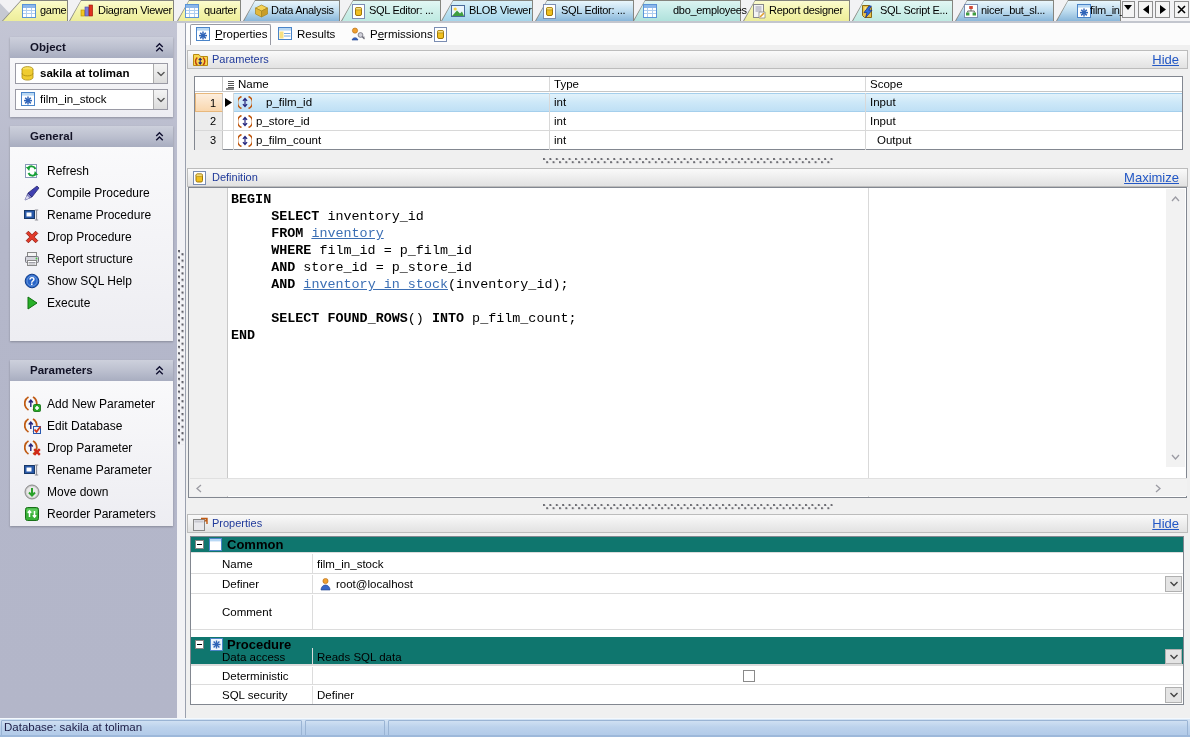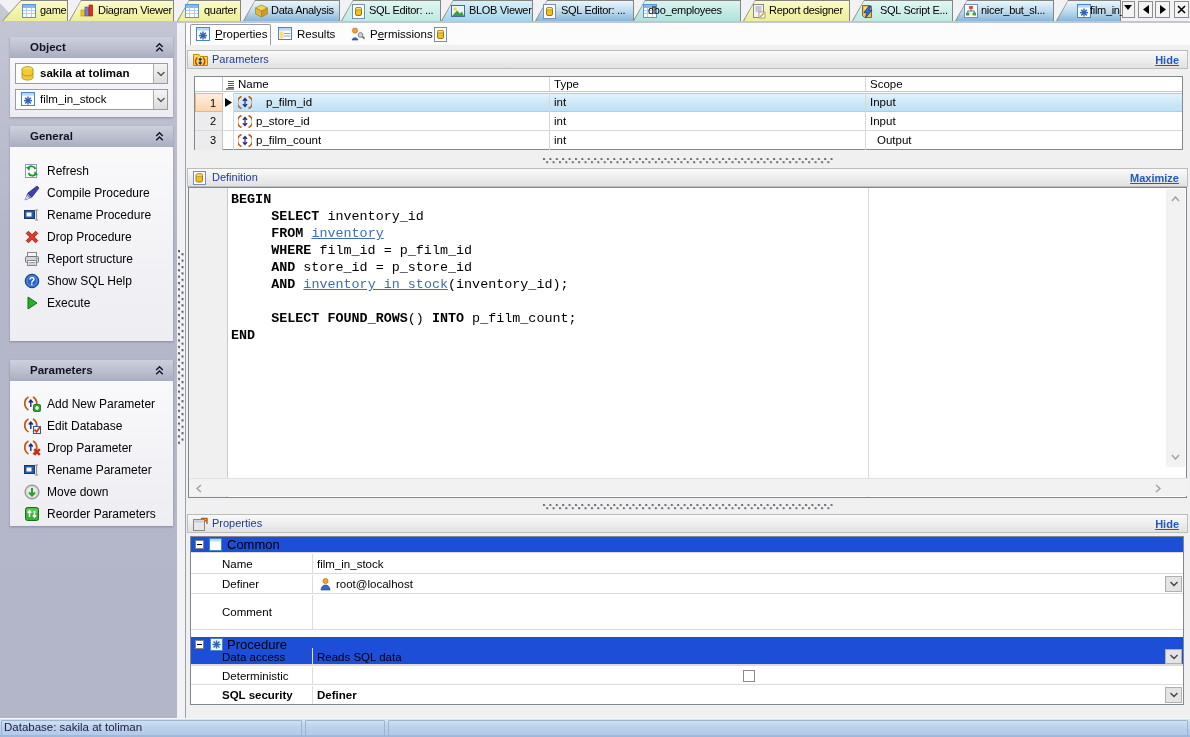--- a/index.html
+++ b/index.html
@@ -47,21 +47,21 @@
 #innertabs { position:absolute; left:0; top:0; width:1004px; height:22px; background:#fcfcfc; }
 .itab { position:absolute; top:2px; height:19px; font-size:11.5px; line-height:19px; color:#000; }
 .itab svg { position:absolute; top:2px; left:6px; }
 #itab-active { position:absolute; left:4px; top:1px; width:81px; height:21px; background:#fff;
   border:1px solid #989aa3; border-bottom:none; border-radius:2px 2px 0 0; }
 .sechead { position:absolute; left:1px; width:1001px; height:19px;
   background:linear-gradient(180deg,#fafafa 0%,#ebebeb 60%,#e2e2e2 100%);
   border:1px solid #bcbcbc; font-size:11px; color:#000; }
 .sechead .ht { position:absolute; left:24px; top:0; line-height:17px; color:#203a9a; }
 .sechead .hic { position:absolute; left:5px; top:2px; }
-.seclink { position:absolute; right:8px; top:1px; font-size:11px; color:#2257c5; text-decoration:underline; line-height:16px;font-weight:bold; }
+.seclink { position:absolute; right:8px; top:1px; font-size:13px; color:#2257c5; text-decoration:underline; line-height:16px; }
 .dots-h { position:absolute; height:7px; width:290px; left:357px;
   background-image:radial-gradient(circle at 1.1px 1.1px,#6e6e74 1.05px,transparent 1.35px),radial-gradient(circle at 1.1px 1.1px,#6e6e74 1.05px,transparent 1.35px);
   background-size:6.4px 7px,6.4px 7px; background-position:0 0,3.2px 3.2px; }
 .dots-v { position:absolute; width:7px; height:195px; left:1px; top:227px;
   background-image:radial-gradient(circle at 1.1px 1.1px,#5f5f68 1.1px,transparent 1.4px),radial-gradient(circle at 1.1px 1.1px,#5f5f68 1.1px,transparent 1.4px);
   background-size:7px 6.4px,7px 6.4px; background-position:0 0,3.5px 3.2px; }
 
 
 #pgrid { position:absolute; left:8px; top:53px; width:989px; height:74px; background:#fff; border:1px solid #828790; }
 .pg-row { position:absolute; left:0; width:987px; height:19px; }
@@ -77,21 +77,21 @@
 #code { position:absolute; left:42px; top:3px; font-family:"Liberation Mono",monospace; font-size:13.4px; line-height:17px; color:#000; }
 #code b { font-weight:bold; }
 #code .lnk { color:#3c6fb4; text-decoration:underline; }
 .ruler { position:absolute; left:679px; top:0; width:1px; height:309px; background:#d9d9d9; }
 .vscroll { position:absolute; right:1px; top:1px; width:19px; height:278px; background:#f2f2f2; }
 .hscroll { position:absolute; left:1px; bottom:1px; height:18px; width:997px; background:#f2f2f2; border-top:1px solid #e0e0e0; }
 
 
 #propgrid { position:absolute; left:4px; top:513px; width:994px; height:169px; background:#fff; border:1px solid #828790; }
 .pr-row { position:absolute; left:0; width:992px; border-bottom:1px solid #dcdcdc; }
-.pr-grp { background:#1d4ed8; font-weight:normal; font-size:13px; }
+.pr-grp { background:#0f766e; font-weight:bold; font-size:13px; }
 .pr-label { position:absolute; left:17px; width:105px; height:100%; border-right:1px solid #dcdcdc; font-size:11.5px; color:#000;
   padding-left:14px; display:flex; align-items:center; }
 .pr-val { position:absolute; left:122px; right:0; height:100%; font-size:11.5px; color:#000; display:flex; align-items:center; padding-left:4px; }
 .ddbtn { position:absolute; right:1px; top:1px; width:17px; bottom:1px; background:#e4e4e4; border:1px solid #b0b0b0; }
 .boxminus { position:absolute; left:4px; top:3px; width:9px; height:9px; border:1px solid #848484; background:#fff; }
 .boxminus:after { content:""; position:absolute; left:1px; top:3px; width:5px; height:1px; background:#000; }
 
 
 #statusbar { position:absolute; left:0; top:718px; width:1190px; height:19px;
   background:linear-gradient(180deg,#d6e5f5 0%,#bcd2ec 45%,#b0c9e8 100%); border-top:1px solid #f4f8fc; }
@@ -191,21 +191,21 @@
     <svg class="ic" style="left:10px" width="14" height="14" viewBox="0 0 14 14">
           <rect x="0.5" y="0.5" width="13" height="13" fill="#fff" stroke="#5a94d8"></rect>
           <rect x="1" y="1" width="12" height="3" fill="#8ab6ea"></rect>
           <g stroke="#aecdf0" stroke-width="1">
             <line x1="1" y1="6.5" x2="13" y2="6.5"></line>
             <line x1="1" y1="9.5" x2="13" y2="9.5"></line>
             <line x1="4.5" y1="4" x2="4.5" y2="13"></line>
             <line x1="9.5" y1="4" x2="9.5" y2="13"></line>
           </g>
         </svg>
-    <div class="lab" style="left:15px">dbo_employees</div>
+    <div class="lab" style="left:40px">dbo_employees</div>
       </div>
   <div class="ttab yel" style="left:743px;width:107px;">
         <div class="bg"></div>
         <div class="in"></div>
     <svg class="ic" style="left:9px" width="14" height="15" viewBox="0 0 14 15">
           <rect x="1.5" y="0.5" width="10" height="13" fill="#f4f4f4" stroke="#888"></rect>
           <g stroke="#9a9ab0" stroke-width="1">
             <line x1="3.5" y1="3" x2="9.5" y2="3"></line>
             <line x1="3.5" y1="5" x2="9.5" y2="5"></line>
             <line x1="3.5" y1="7" x2="9.5" y2="7"></line>
@@ -658,21 +658,21 @@
       <div class="ddbtn">
             <svg width="9" height="6" viewBox="0 0 9 6">
               <path d="M1 1 L4.5 4.5 L8 1" fill="none" stroke="#444" stroke-width="1.4"></path>
             </svg>
           </div>
     </div>
     <div class="pr-row" style="top:130px;height:18px;">
       <div class="pr-label">Deterministic</div>
       <div style="position:absolute;left:552px;top:3px;width:12px;height:12px;border:1px solid #8a8a8a;background:#fff;"></div>
     </div>
-    <div class="pr-row" style="top:149px;height:18px;border-bottom:none;font-weight:bold;">
+    <div class="pr-row" style="top:149px;height:18px;border-bottom:none;">
       <div class="pr-label">SQL security</div>
       <div class="pr-val">Definer</div>
       <div class="ddbtn">
             <svg width="9" height="6" viewBox="0 0 9 6">
               <path d="M1 1 L4.5 4.5 L8 1" fill="none" stroke="#444" stroke-width="1.4"></path>
             </svg>
           </div>
     </div>
   </div>
 </div>

